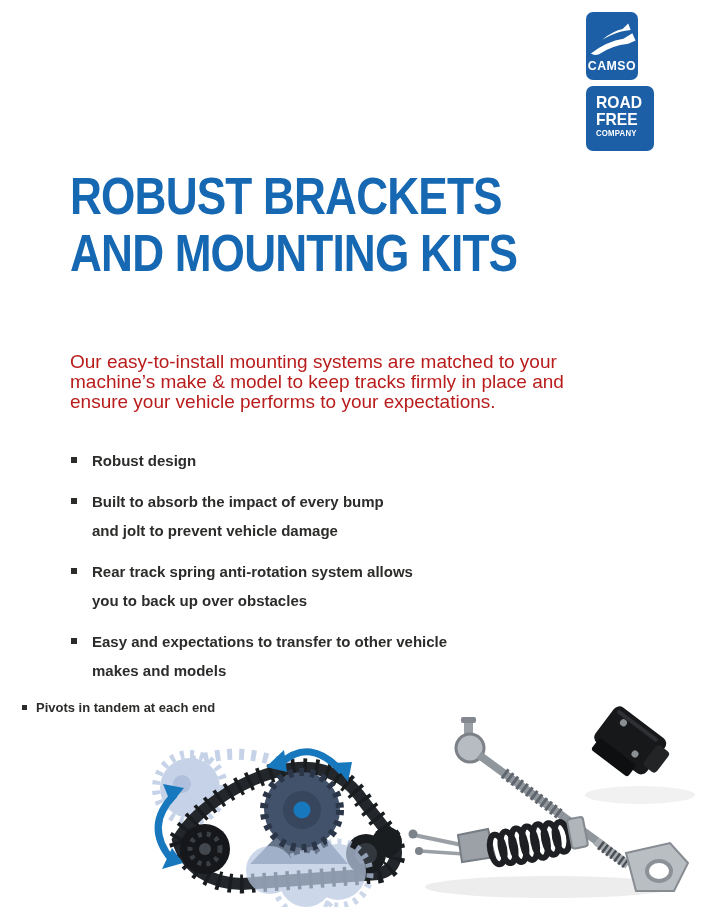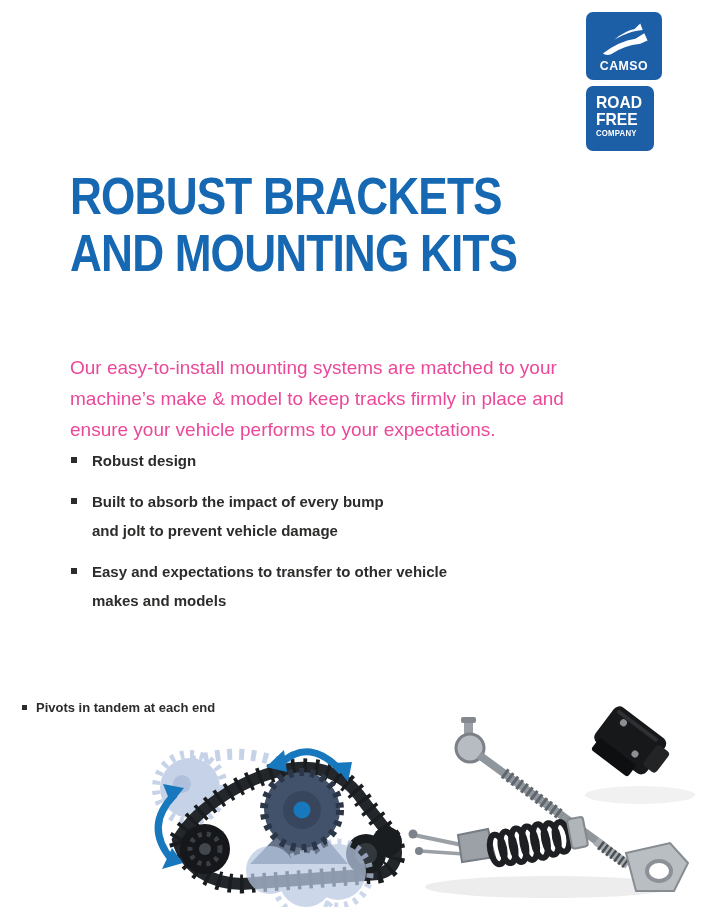--- a/index.html
+++ b/index.html
@@ -8,21 +8,21 @@
     background:#ffffff;
     font-family:"Liberation Sans", sans-serif;
     -webkit-font-smoothing:antialiased;
   }
   
   .logo-stack{position:absolute;top:12px;right:66px;width:68px;}
   .logo-box{
     background:#1d5fa6;border-radius:7px;color:#ffffff;
     box-sizing:border-box;margin-bottom:6px;
   }
-  .camso-box{width:76px;height:68px;padding-top:8px;text-align:center;}
+  .camso-box{width:52px;height:68px;padding-top:8px;text-align:center;}
   .camso-swoosh{display:block;margin:0 auto;}
   .camso-word{
     font-weight:bold;font-size:13px;letter-spacing:.5px;
     transform:scaleX(.95);transform-origin:center;
     margin-top:2px;
   }
   .roadfree-box{width:68px;height:65px;padding:8px 0 0 10px;}
   .rf-line{font-weight:bold;font-size:17px;line-height:17px;
     transform:scaleX(.92);transform-origin:left;}
   .rf-line.small{font-size:8.5px;line-height:11px;letter-spacing:.2px;}
@@ -30,21 +30,21 @@
   .heading{
     position:absolute;left:70px;top:168px;
     color:#1568b1;font-weight:900;font-size:52px;line-height:57px;
     letter-spacing:-1px;
     transform:scaleX(.85);transform-origin:left top;
     white-space:nowrap;
   }
   
   .intro{
     position:absolute;left:70px;top:352px;width:580px;
-    color:#ec4899;font-size:19px;line-height:31px;
+    color:#b91c1c;font-size:19px;line-height:20px;
     white-space:pre-line;
   }
   
   .bullets{position:absolute;left:70px;top:446px;width:560px;
     list-style:none;margin:0;padding:0;}
   .bullets li{
     position:relative;padding-left:22px;margin-bottom:12px;
     color:#2c2c2b;font-size:15px;font-weight:bold;line-height:29px;
     white-space:pre-line;
   }
@@ -88,21 +88,22 @@
 </h1>
 
 <p class="intro" style="margin:0;">Our easy-to-install mounting systems are matched to your
 machine’s make &amp; model to keep tracks firmly in place and
 ensure your vehicle performs to your expectations.</p>
 
 <ul class="bullets">
   <li><span class="sq"></span><span>Robust design</span></li>
   <li><span class="sq"></span><span>Built to absorb the impact of every bump
 and jolt to prevent vehicle damage</span></li>
-  <li><span class="sq"></span></li>
+  <li><span class="sq"></span><span>Rear track spring anti-rotation system allows
+you to back up over obstacles</span></li>
   <li><span class="sq"></span><span>Easy and expectations to transfer to other vehicle
 makes and models</span></li>
 </ul>
 
 <div class="caption">
   <span class="sq"></span>
   <span>Pivots in tandem at each end</span>
 </div>
 
 <svg class="track-illo" width="290" height="185" viewBox="0 0 290 185">

